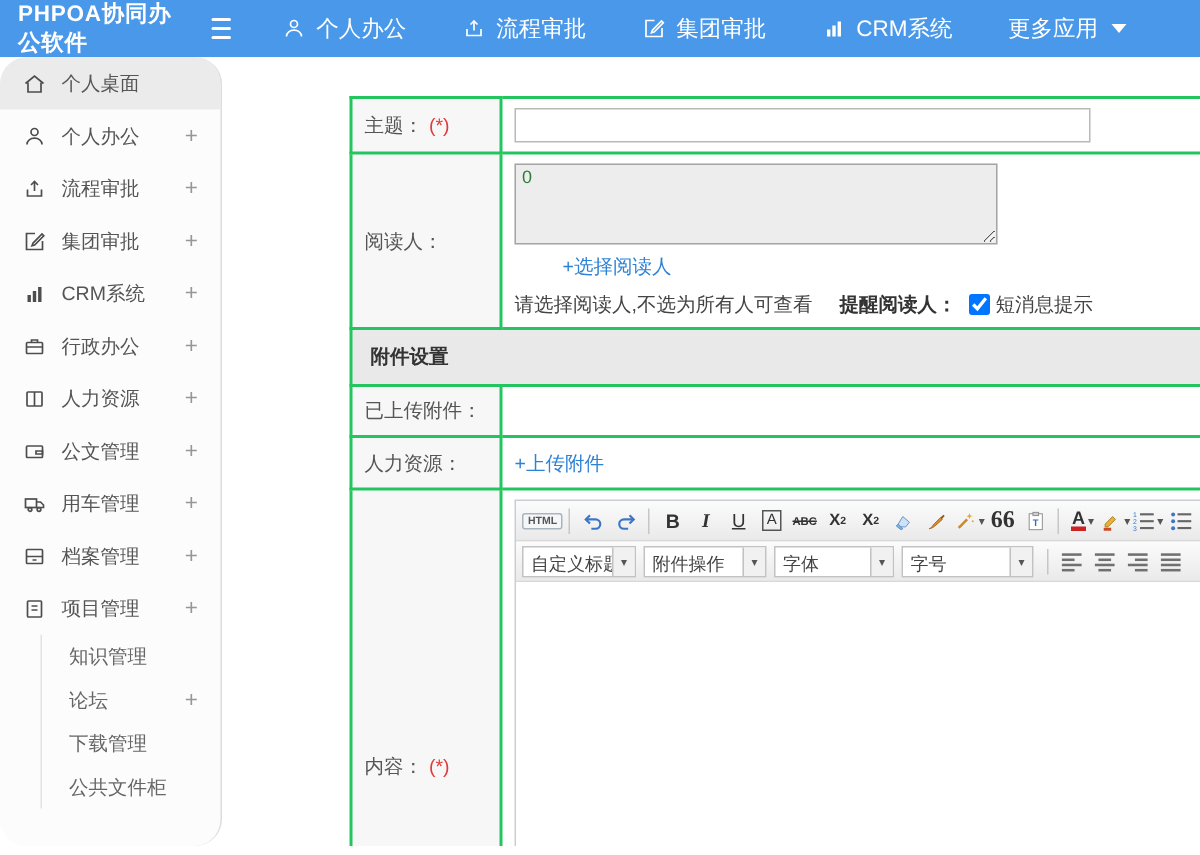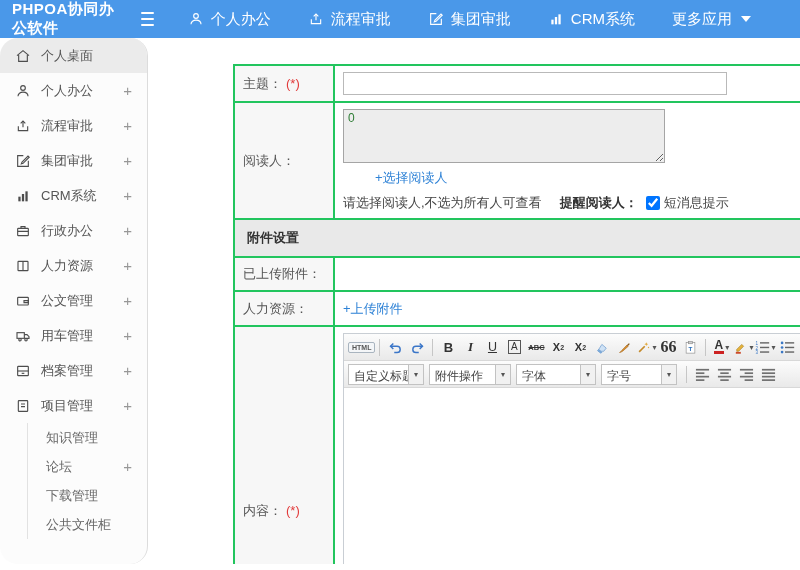--- a/index.html
+++ b/index.html
@@ -425,21 +425,21 @@
                       <span class="arr">▾</span>
                     </span>
                     <span class="tb-select" style="width: 82px;">
                       <span class="txt">附件操作</span>
                       <span class="arr">▾</span>
                     </span>
                     <span class="tb-select" style="width: 80px;">
                       <span class="txt">字体</span>
                       <span class="arr">▾</span>
                     </span>
-                    <span class="tb-select" style="width: 76px;">
+                    <span class="tb-select" style="width: 88px;">
                       <span class="txt">字号</span>
                       <span class="arr">▾</span>
                     </span>
                   </span>
               <span class="tb-sep"></span>
               <span class="tb-btn">
                 <svg viewBox="0 0 16 16">
                       <rect x="1" y="2" width="14" height="1.8" fill="#707070"></rect>
                       <rect x="1" y="5.7" width="9" height="1.8" fill="#707070"></rect>
                       <rect x="1" y="9.4" width="14" height="1.8" fill="#707070"></rect>

